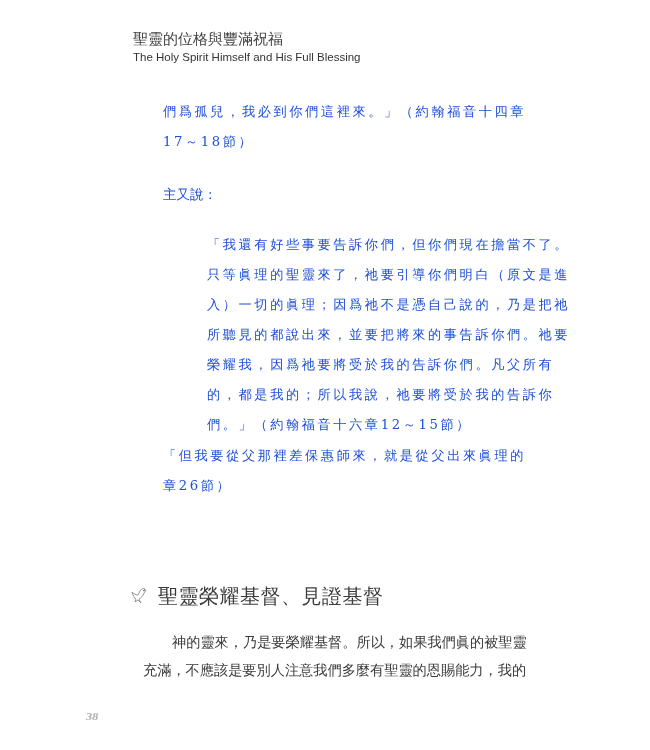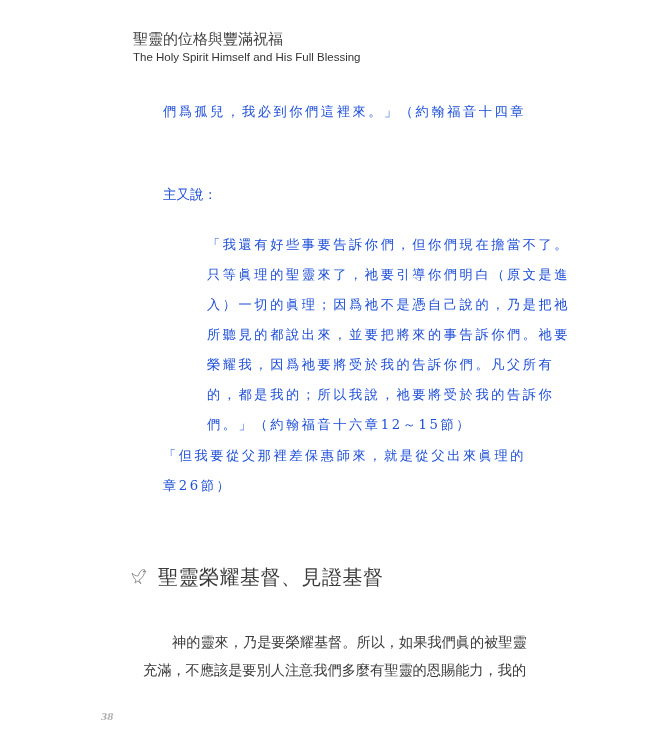--- a/index.html
+++ b/index.html
@@ -52,21 +52,21 @@
       left: 163px;
       font-family: "DejaVu Serif", serif;
       font-size: 13.5px;
       color: #1d4ed8;
       line-height: 30px;
       white-space: nowrap;
     }
     .section-heading {
       position: absolute;
       left: 130px;
-      top: 564px;
+      top: 583px;
       display: flex;
       align-items: center;
     }
     .dove-icon {
       width: 20px;
       height: 18px;
       margin-right: 8px;
     }
     .section-heading .title {
       font-family: "DejaVu Sans", "Liberation Sans", sans-serif;
@@ -87,40 +87,41 @@
     }
     .body-para .line {
       display: block;
       white-space: nowrap;
     }
     .body-para .indent {
       padding-left: 29px;
     }
     .page-number {
       position: absolute;
-      left: 101px;
+      left: 86px;
       top: 712px;
       font-family: "DejaVu Serif", serif;
       font-style: italic;
       font-weight: bold;
       font-size: 9px;
       color: #b0b0b0;
       text-align: right;
     }
   </style>
 </head>
 <body>
 
 <div class="running-head">
   <div class="zh">聖靈的位格與豐滿祝福</div>
   <div class="en">The Holy Spirit Himself and His Full Blessing</div>
 </div>
 
 <div class="quote-block" style="top:97px;">
   <span class="line">們爲孤兒，我必到你們這裡來。」（約翰福音十四章</span>
+  <span class="line">17～18節）</span>
 </div>
 
 <div class="plain-line" style="top:179px;">主又說：</div>
 
 <div class="quote-block" style="top:230px;margin-left:44px;">
   <span class="line">「我還有好些事要告訴你們，但你們現在擔當不了。</span>
   <span class="line">只等眞理的聖靈來了，祂要引導你們明白（原文是進</span>
   <span class="line">入）一切的眞理；因爲祂不是憑自己說的，乃是把祂</span>
   <span class="line">所聽見的都說出來，並要把將來的事告訴你們。祂要</span>
   <span class="line">榮耀我，因爲祂要將受於我的告訴你們。凡父所有</span>

